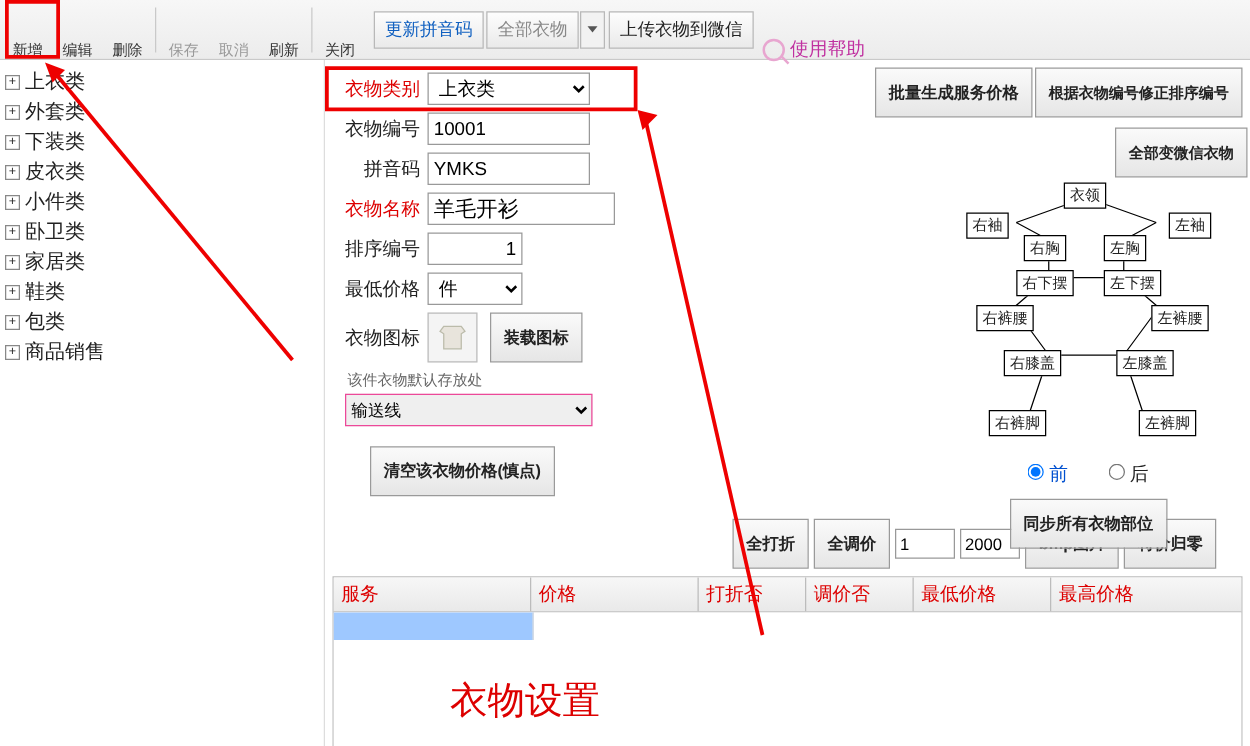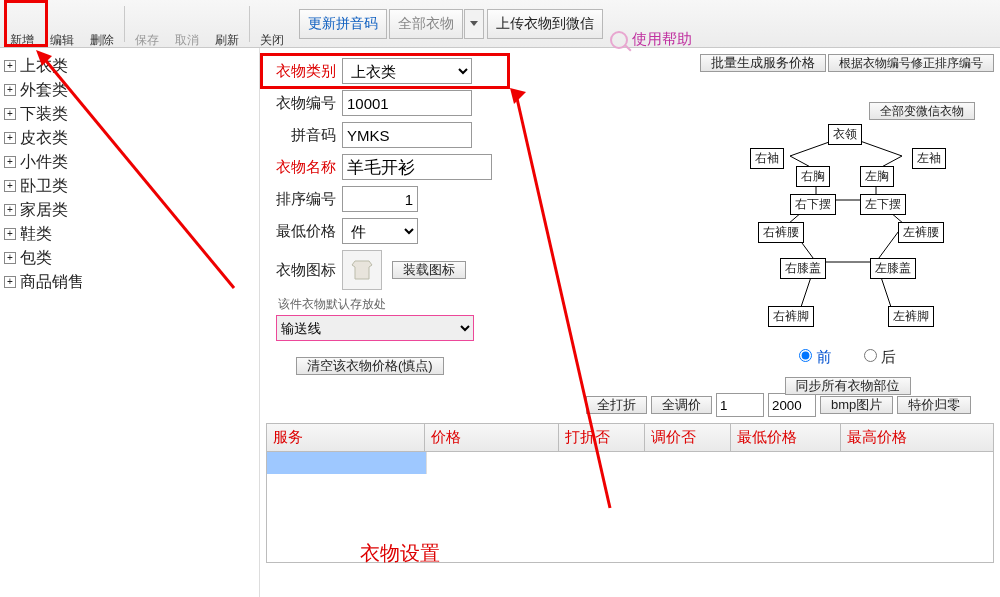--- a/index.html
+++ b/index.html
@@ -19,41 +19,41 @@
 .red-box { position: absolute; border: 3px solid #e00; pointer-events: none; }
 .main { display: flex; height: calc(100% - 48px); }
 .tree { width: 260px; border-right: 1px solid #ddd; padding: 6px 4px; font-size: 16px; line-height: 24px; }
 .tree-row { display: flex; align-items: center; cursor: pointer; }
 .tree-row .exp { width: 12px; height: 12px; border: 1px solid #888; display: inline-flex; align-items: center; justify-content: center; font-size: 10px; margin-right: 4px; line-height: 10px; }
 .content { flex: 1; position: relative; padding: 10px 6px 0 6px; }
 .form-row { display: flex; align-items: center; margin-bottom: 6px; }
 .form-row label { width: 70px; text-align: right; margin-right: 6px; font-size: 15px; }
 .form-row label.red { color: #d00; font-weight: 500; }
 .form-row input[type=text], .form-row select { height: 26px; border: 1px solid #999; padding: 0 4px; font-size: 15px; background: #fff; }
-.btn { height: 18px; padding: 0 10px; border: 1px solid #9a9a9a; background: linear-gradient(#fafafa,#e6e6e6); cursor: pointer; font-size: 13px; display: inline-flex; align-items: center; }
+.btn { height: 40px; padding: 0 10px; border: 1px solid #9a9a9a; background: linear-gradient(#fafafa,#e6e6e6); cursor: pointer; font-size: 13px; display: inline-flex; align-items: center; font-weight: bold; }
 .icon-box { width: 40px; height: 40px; border: 1px solid #bbb; background: #f4f4f4; display: inline-flex; align-items: center; justify-content: center; margin-right: 10px; }
 .red-note { color: #d00; font-size: 14px; }
 .hint { color: #666; font-size: 12px; }
-.right-panel { position: absolute; top: 54px; right: 25px; width: 255px; }
+.right-panel { position: absolute; top: 54px; right: 2px; width: 255px; }
 .right-btns { position: absolute; top: 54px; right: 6px; display: flex; gap: 2px; }
 .diagram { width: 252px; height: 220px; position: relative; }
 .dg-box { position: absolute; border: 1px solid #000; background: #fff; font-size: 12px; padding: 1px 4px; white-space: nowrap; }
 .dg-svg { position: absolute; inset: 0; }
 .radio-row { text-align: center; margin-top: 6px; font-size: 15px; }
 .radio-row label { margin: 0 14px; }
 .radio-row .sel { color: #0050d0; }
 .price-row { display: flex; align-items: center; gap: 4px; margin-top: 18px; padding-left: 320px; }
 .price-row input { width: 48px; height: 24px; border: 1px solid #999; padding: 0 3px; }
 .grid { margin-top: 6px; border: 1px solid #bcbcbc; }
 .grid-head { display: flex; background: linear-gradient(#f7f7f7,#e9e9e9); border-bottom: 1px solid #bcbcbc; }
 .grid-head .c { border-right: 1px solid #bcbcbc; padding: 4px 6px; color: #d00; font-size: 15px; font-weight: 500; }
 .grid-body { height: 110px; background: #fff; }
 .grid-body .row1 { height: 22px; display: flex; }
 .grid-body .row1 .sel-cell { width: 160px; background: #9ec8ff; border-right: 1px solid #ddd; }
-.big-label { position: absolute; left: 360px; top: 540px; color: #d00; font-size: 20px; }
+.big-label { position: absolute; left: 360px; top: 540px; color: #d00; font-size: 30px; }
 .arrow-svg { position: absolute; pointer-events: none; }
 </style>
 </head>
 <body>
 
 <div class="toolbar">
   <div class="tb-btn">
     <svg class="ic" viewBox="0 0 20 20">
         <rect x="2" y="4" width="14" height="12" fill="#fff" stroke="#6a6"></rect>
         <circle cx="14" cy="14" r="5" fill="#3b3"></circle>

